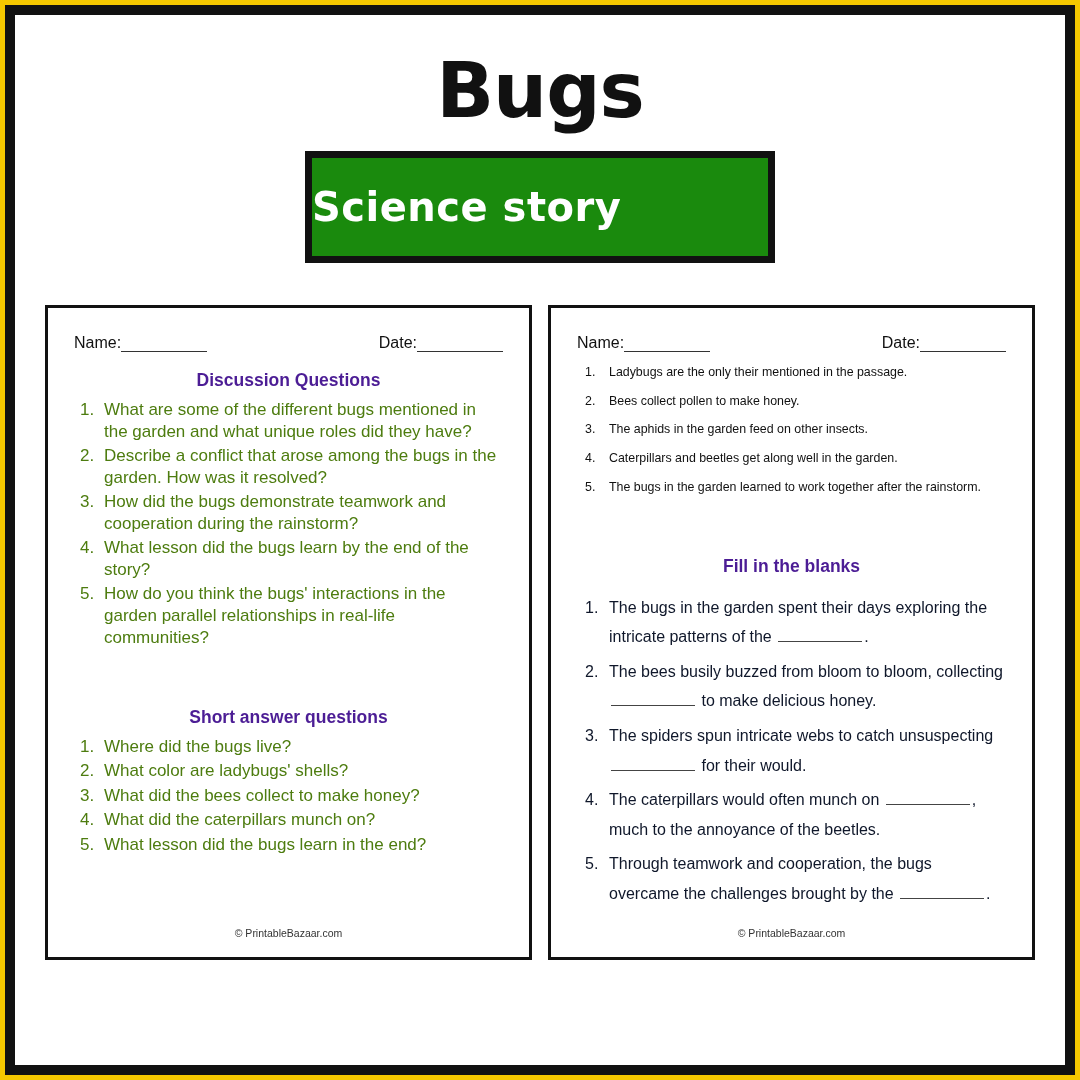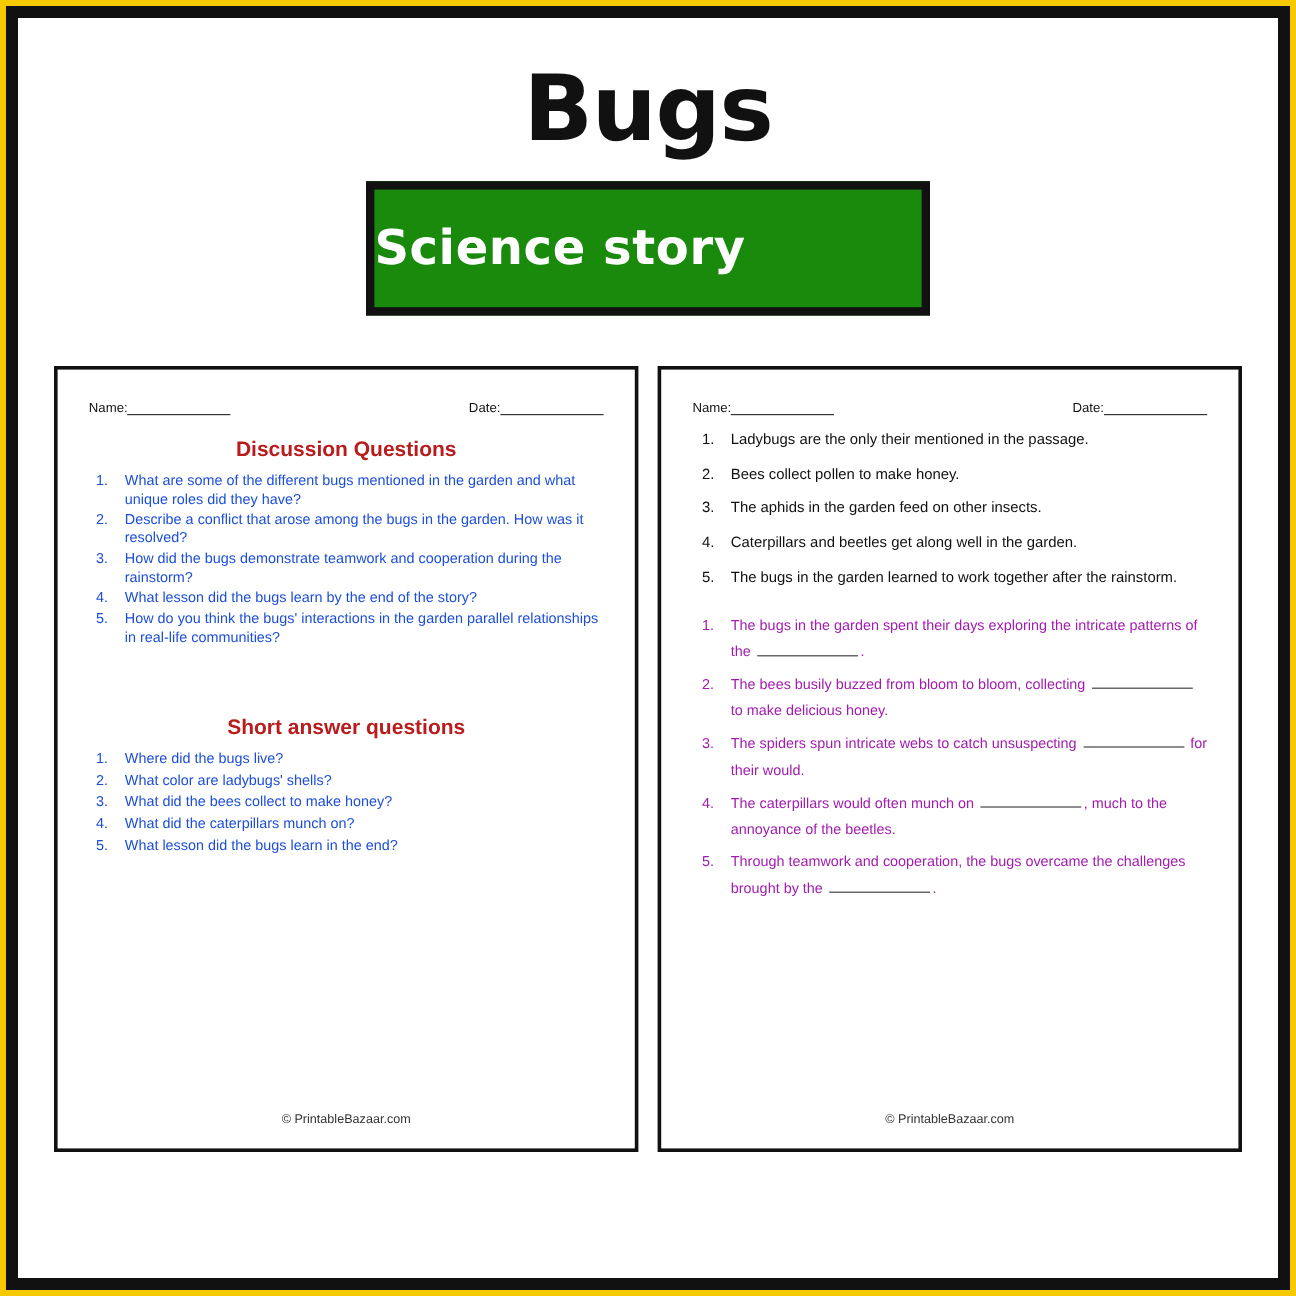--- a/index.html
+++ b/index.html
@@ -68,54 +68,54 @@
     border: 3px solid #111111;
     padding: 26px 26px 12px 26px;
     position: relative;
     display: flex;
     flex-direction: column;
   }
 
   .meta-row {
     display: flex;
     justify-content: space-between;
-    font-size: 11px;
+    font-size: 16px;
     color: #111111;
     margin-bottom: 6px;
   }
   .meta-field { white-space: nowrap; }
   .meta-line {
     display: inline-block;
     width: 86px;
     border-bottom: 1px solid #333;
     height: 11px;
     vertical-align: bottom;
   }
 
   .section-title {
     text-align: center;
     font-weight: 700;
     font-size: 17.5px;
-    color: #b91c1c;
+    color: #4c1d95;
     margin: 12px 0 8px 0;
   }
 
   
   ol.qlist {
     list-style: none;
     counter-reset: q;
     padding-left: 4px;
   }
   ol.qlist > li {
     counter-increment: q;
     position: relative;
     padding-left: 26px;
-    font-size: 12px;
+    font-size: 17px;
     line-height: 1.32;
-    color: #1d4ed8;
+    color: #4d7c0f;
     margin-bottom: 1px;
   }
   ol.qlist > li::before {
     content: counter(q) ".";
     position: absolute;
     left: 2px;
     top: 0;
   }
   ol.qlist.spaced > li { margin-bottom: 2px; }
 
@@ -145,23 +145,23 @@
   ol.fiblist {
     list-style: none;
     counter-reset: f;
     padding-left: 6px;
     margin-top: 8px;
   }
   ol.fiblist > li {
     counter-increment: f;
     position: relative;
     padding-left: 26px;
-    font-size: 12px;
+    font-size: 16px;
     line-height: 1.85;
-    color: #a21caf;
+    color: #0f172a;
     margin-bottom: 5px;
   }
   ol.fiblist > li::before {
     content: counter(f) ".";
     position: absolute;
     left: 2px;
     top: 0;
   }
   .blank {
     display: inline-block;
@@ -234,20 +234,21 @@
         </div>
 
         <ol class="tflist">
           <li>Ladybugs are the only their mentioned in the passage.</li>
           <li>Bees collect pollen to make honey.</li>
           <li>The aphids in the garden feed on other insects.</li>
           <li>Caterpillars and beetles get along well in the garden.</li>
           <li>The bugs in the garden learned to work together after the rainstorm.</li>
         </ol>
 
+        <div class="section-title fib-title">Fill in the blanks</div>
         <ol class="fiblist">
           <li><span>The bugs in the garden spent their days exploring the intricate patterns of the </span><span class="blank"></span><span>.</span></li>
           <li><span>The bees busily buzzed from bloom to bloom, collecting </span><span class="blank"></span><span> to make delicious honey.</span></li>
           <li><span>The spiders spun intricate webs to catch unsuspecting </span><span class="blank"></span><span> for their would.</span></li>
           <li><span>The caterpillars would often munch on </span><span class="blank"></span><span>, much to the annoyance of the beetles.</span></li>
           <li><span>Through teamwork and cooperation, the bugs overcame the challenges brought by the </span><span class="blank"></span><span>.</span></li>
         </ol>
 
         <div class="footer">© PrintableBazaar.com</div>
       </div>

